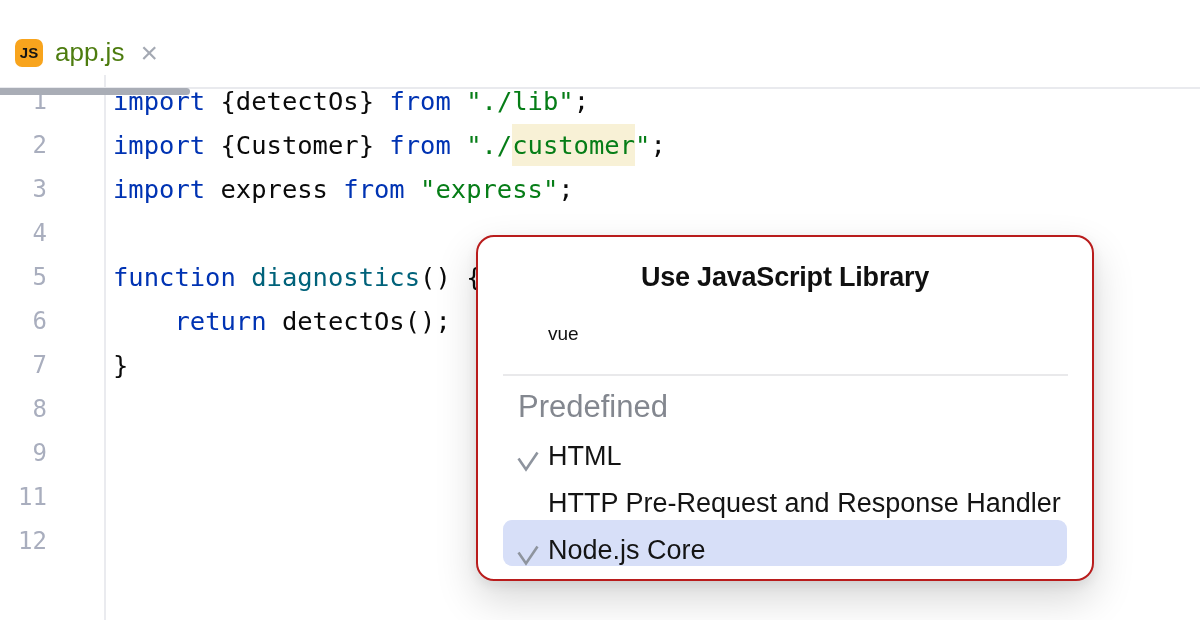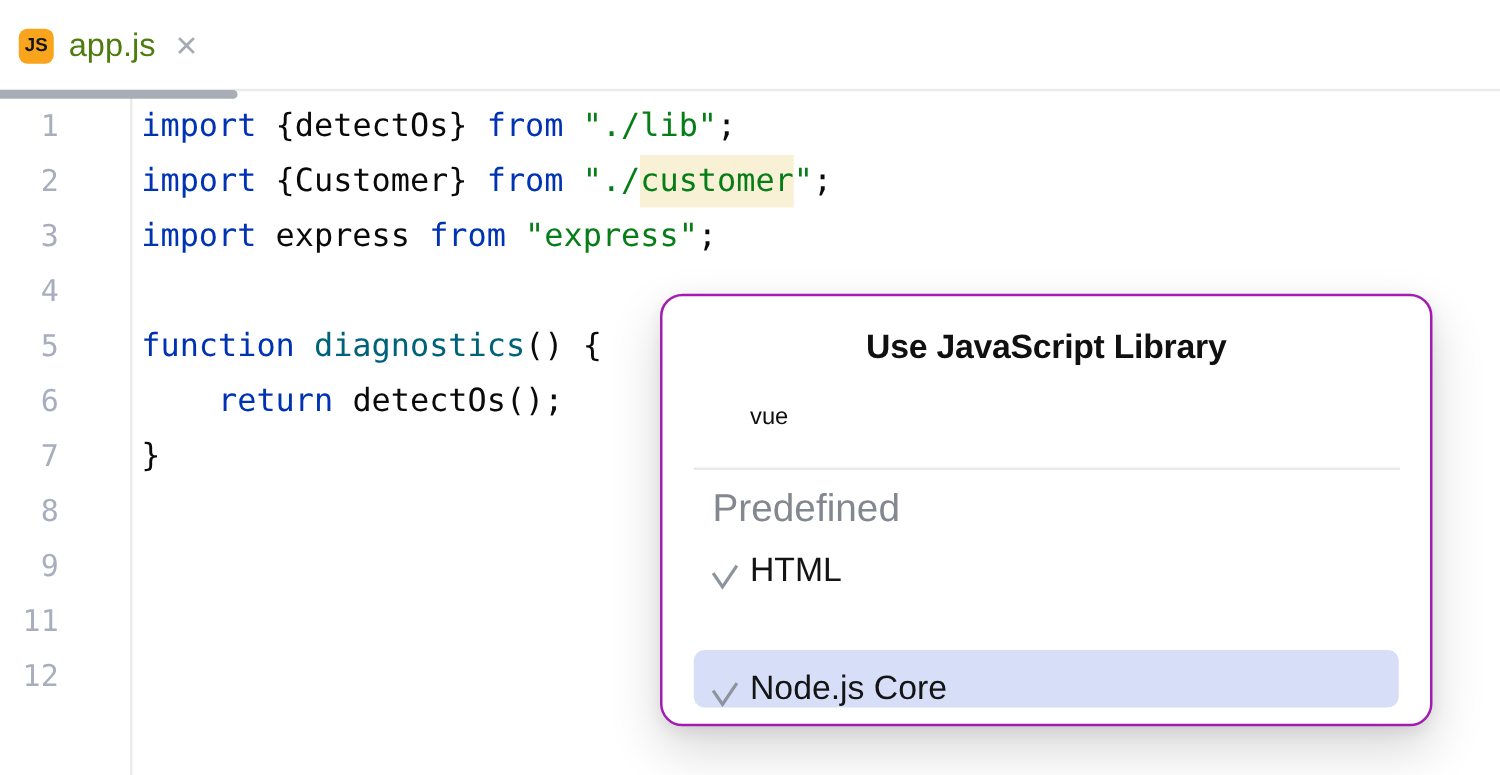--- a/index.html
+++ b/index.html
@@ -7,21 +7,21 @@
     --usage-highlight:#F8F1D6; --selection:#D7DFF8; --js-icon:#F8A41D;
     --line-number:#A9AEBE; --tab-underline:#A9ADB6; --checkmark:#8E949E;
     --border:#E9EAEE; --section:#83878F;
   }
   *{box-sizing:border-box;margin:0;padding:0}
   html,body{width:1200px;height:620px;overflow:hidden;background:#fff;
     font-family:"Liberation Sans",sans-serif}
   .screen{position:relative;width:1200px;height:620px;background:#fff}
 
   
-  .tabbar{position:absolute;top:0;left:0;right:0;height:73px;background:#fff;
+  .tabbar{position:absolute;top:16px;left:0;right:0;height:73px;background:#fff;
     border-bottom:2px solid var(--border)}
   .tab{position:absolute;left:0;top:0;height:73px;display:flex;align-items:center;
     padding:0 18px 0 15px}
   .file-icon{width:28px;height:28px;border-radius:7px;background:var(--js-icon);
     color:#151515;font-weight:bold;font-size:15px;display:flex;align-items:center;
     justify-content:center;flex:0 0 auto}
   .tab-label{font-size:26px;color:#4d7c0f;margin-left:12px}
   .tab-close{font-size:30px;color:#A4A9B3;margin-left:16px;line-height:1;cursor:pointer}
   .tab-underline{position:absolute;left:0;top:72px;width:190px;height:7px;
     background:var(--tab-underline);border-radius:0 4px 4px 0;z-index:2}
@@ -32,22 +32,22 @@
   .gutter .row{height:44px;line-height:44px;text-align:right;padding-right:57px;
     color:var(--line-number);font-family:"DejaVu Sans Mono",monospace;font-size:24px}
   .code{flex:1;padding-top:4px;padding-left:7px;
     font-family:"DejaVu Sans Mono",monospace;font-size:25.5px;color:#0a0a0a}
   .code .row{height:44px;line-height:44px;white-space:pre}
   .k{color:var(--keyword)} .s{color:var(--string)} .f{color:var(--function-name)}
   .i{}
   .hl{color:var(--string);background:var(--usage-highlight);padding:6px 0}
 
   
-  .popup{position:absolute;left:528px;top:235px;width:618px;height:346px;
-    background:#fff;border:2px solid #a21caf;border-radius:18px;
+  .popup{position:absolute;left:476px;top:235px;width:618px;height:346px;
+    background:#fff;border:2px solid #b91c1c;border-radius:18px;
     box-shadow:0 18px 42px rgba(0,0,0,.16),0 4px 12px rgba(0,0,0,.07);z-index:5}
   .popup-title{margin-top:25px;text-align:center;font-weight:bold;font-size:27px;
     color:#101010;letter-spacing:-.2px}
   .popup-search{position:absolute;left:70px;top:86px;width:470px;border:none;
     outline:none;font-size:19px;color:#101010;background:transparent;
     font-family:"Liberation Sans",sans-serif}
   .popup-divider{position:absolute;left:25px;right:24px;top:137px;height:2px;
     background:#E9E9EB}
   .popup-section{position:absolute;left:40px;top:152px;font-size:31px;
     font-weight:normal;color:var(--section)}
@@ -116,20 +116,21 @@
             </svg>
           </span>
           <span class="plabel">HTML</span>
         </div>
         <div class="popup-item">
           <span class="check off">
             <svg width="24" height="22" viewBox="0 0 24 22">
               <path d="M2.5 8.5 L10 19.5 L21.5 2.5" fill="none" stroke="currentColor" stroke-width="2.6"></path>
             </svg>
           </span>
+          <span class="plabel">HTTP Pre-Request and Response Handler</span>
         </div>
         <div class="popup-item selected">
           <span class="check">
             <svg width="24" height="22" viewBox="0 0 24 22">
               <path d="M2.5 8.5 L10 19.5 L21.5 2.5" fill="none" stroke="currentColor" stroke-width="2.6"></path>
             </svg>
           </span>
           <span class="plabel">Node.js Core</span>
         </div>
       </div>

